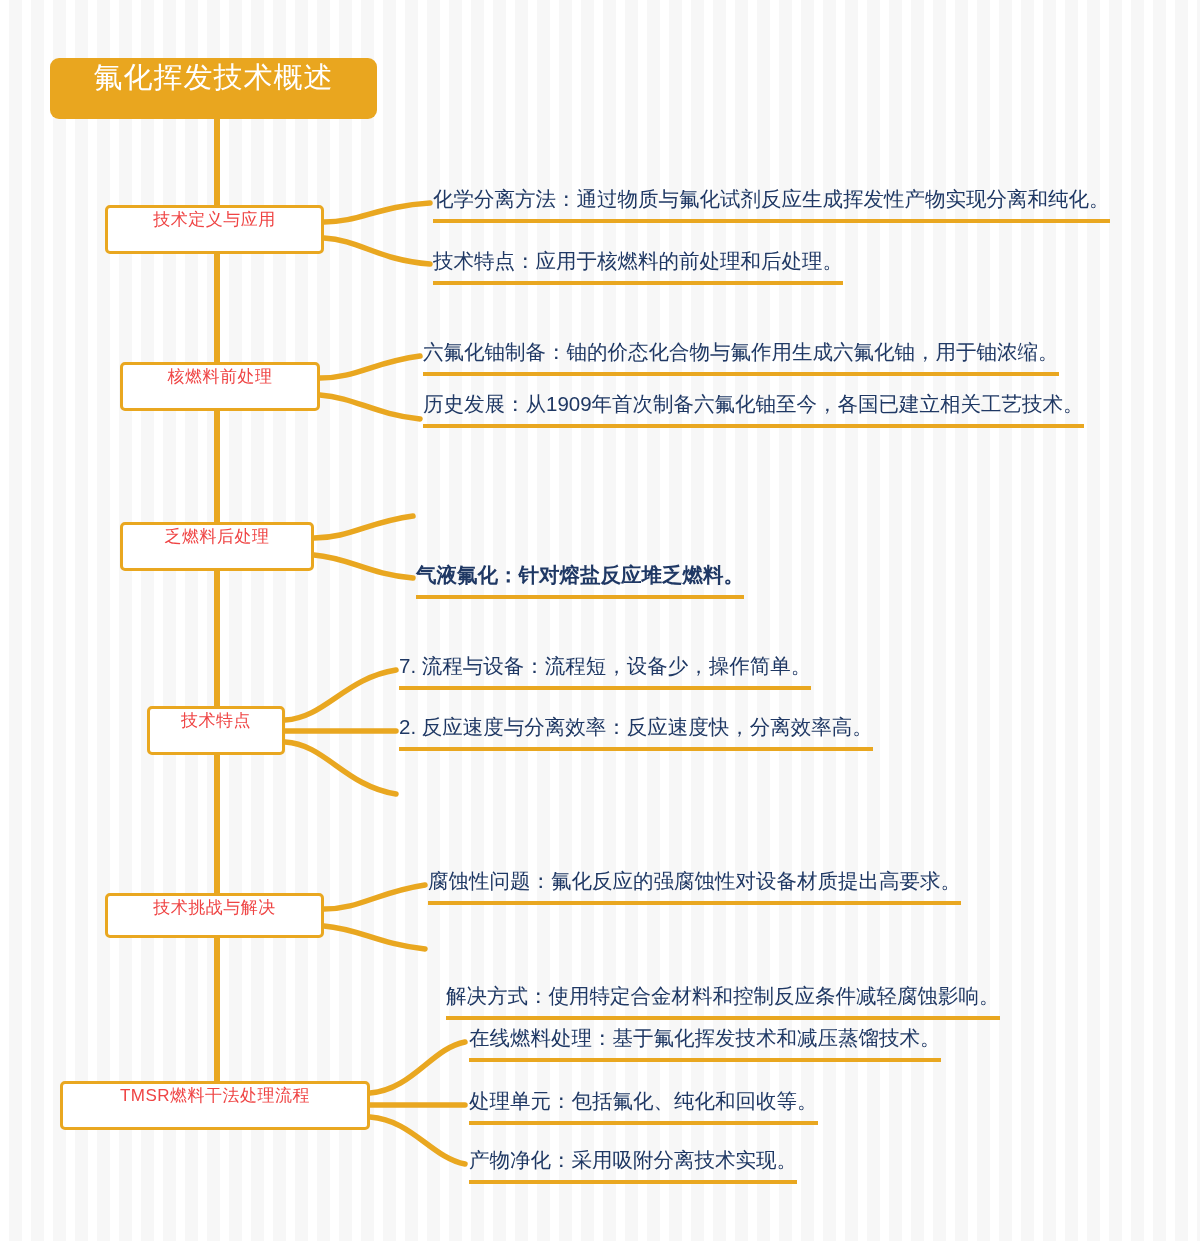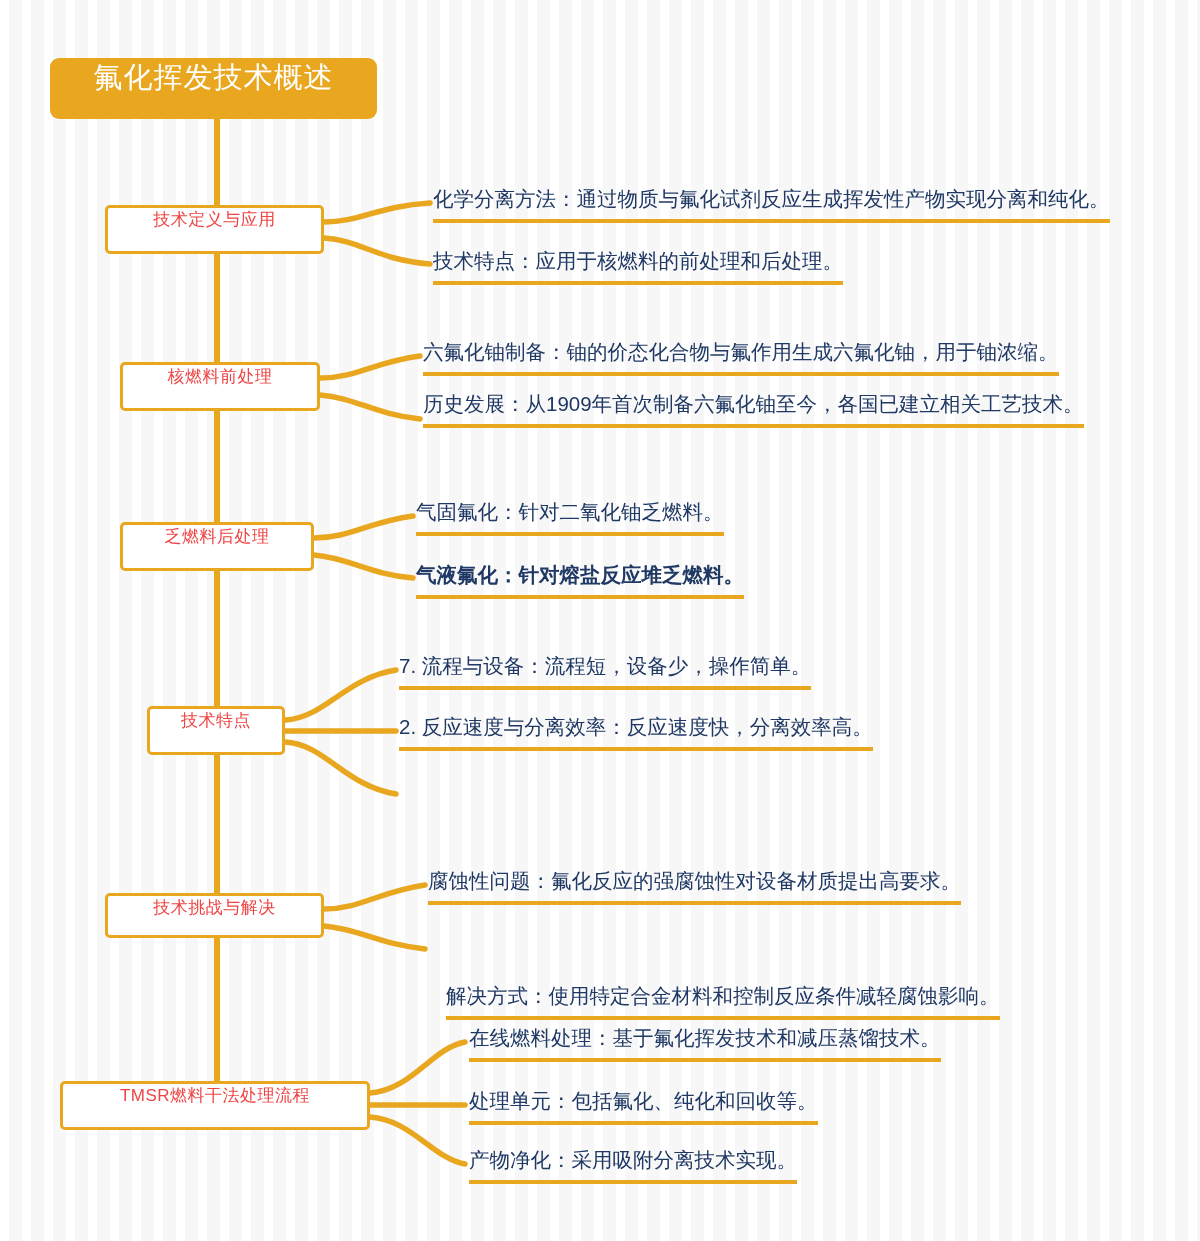--- a/index.html
+++ b/index.html
@@ -99,21 +99,20 @@
 
   <div class="branch-node" style="left:120px;top:362px;width:200px;height:49px;">
     <span>核燃料前处理</span>
   </div>
   <div class="leaf" style="left:423px;top:339px;">六氟化铀制备：铀的价态化合物与氟作用生成六氟化铀，用于铀浓缩。</div>
   <div class="leaf" style="left:423px;top:391px;">历史发展：从1909年首次制备六氟化铀至今，各国已建立相关工艺技术。</div>
 
   <div class="branch-node" style="left:120px;top:522px;width:194px;height:49px;">
     <span>乏燃料后处理</span>
   </div>
-  <div class="leaf" style="left:416px;top:499px;">气固氟化：针对二氧化铀乏燃料。</div>
   <div class="leaf" style="left:416px;top:562px;font-weight:bold;">气液氟化：针对熔盐反应堆乏燃料。</div>
 
   <div class="branch-node" style="left:147px;top:706px;width:138px;height:49px;">
     <span>技术特点</span>
   </div>
   <div class="leaf" style="left:399px;top:653px;">7. 流程与设备：流程短，设备少，操作简单。</div>
   <div class="leaf" style="left:399px;top:714px;">2. 反应速度与分离效率：反应速度快，分离效率高。</div>
 
   <div class="branch-node" style="left:105px;top:893px;width:219px;height:45px;">
     <span>技术挑战与解决</span>

